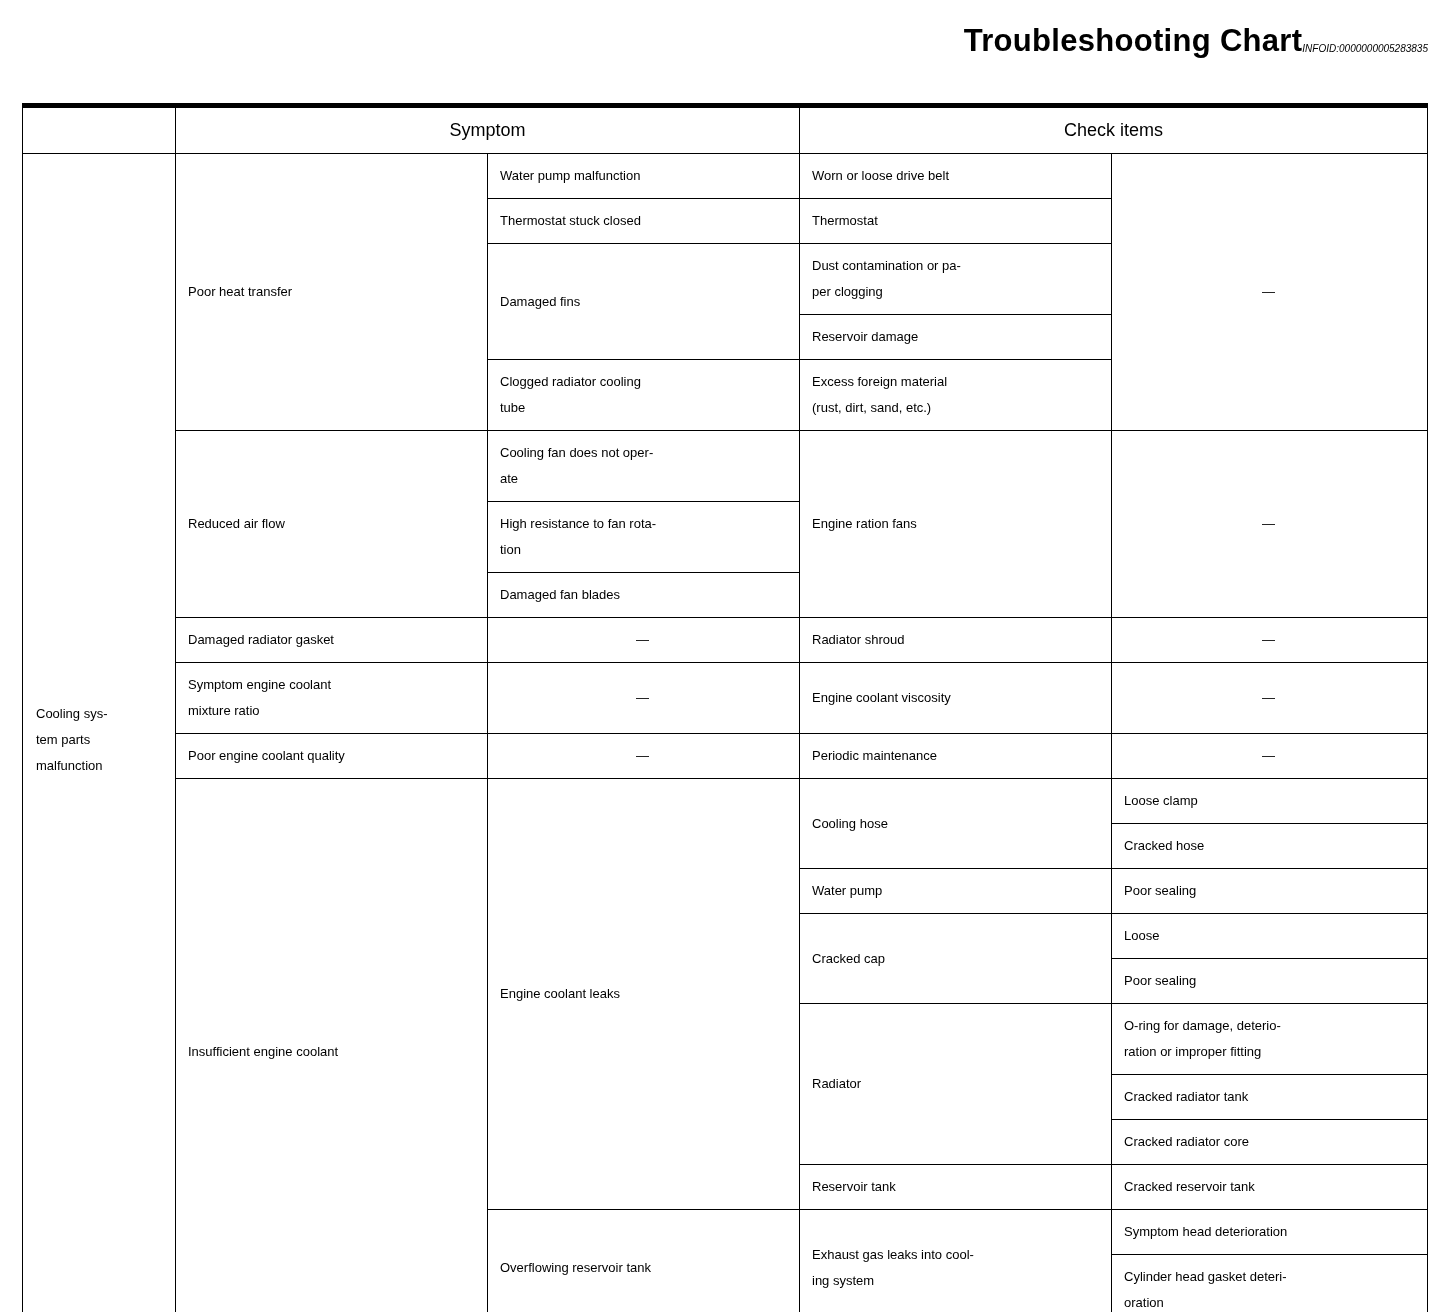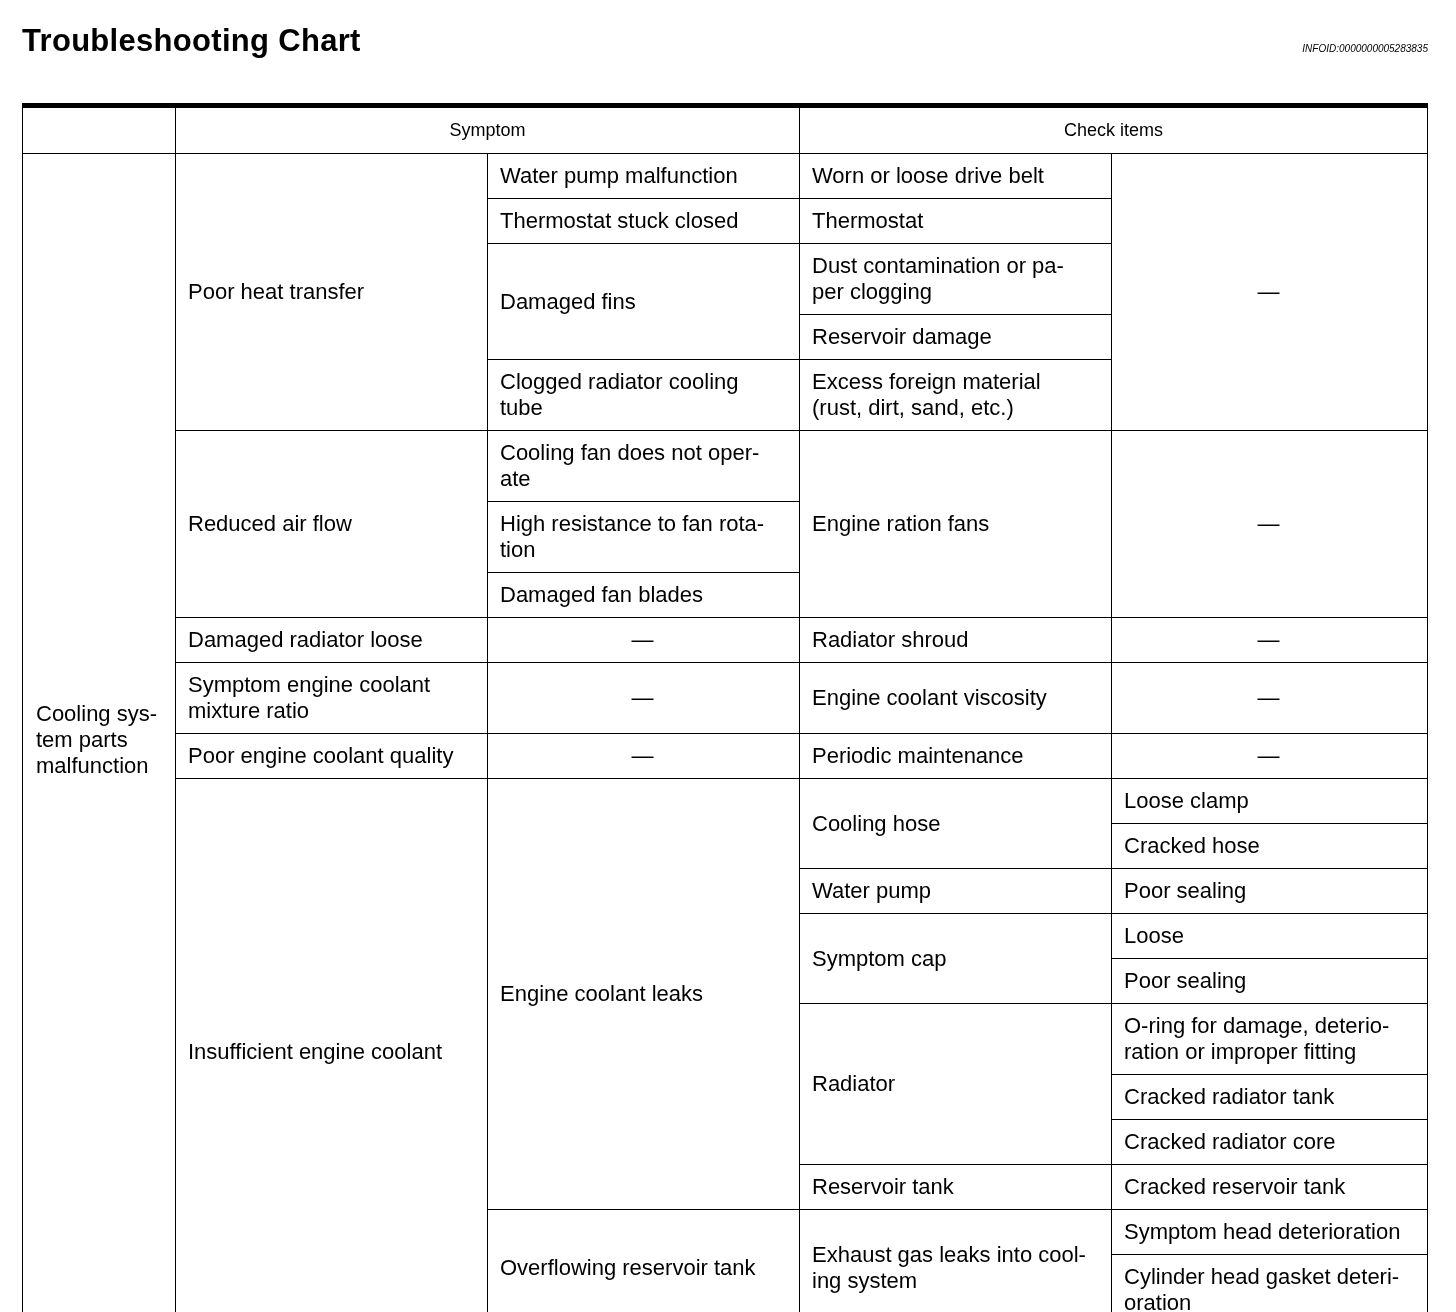--- a/index.html
+++ b/index.html
@@ -8,21 +8,21 @@
     width: 1456px;
     height: 1312px;
     font-family: "Liberation Sans", sans-serif;
     color: #000;
     overflow: hidden;
   }
   .page { padding: 10px 28px 0 22px; }
 
   .header-row {
     display: flex;
-    justify-content: space-between;
+    justify-content: flex-end;
     align-items: flex-end;
     height: 48px;
   }
   .page-title {
     font-size: 31px;
     font-weight: bold;
     letter-spacing: 0.3px;
     line-height: 1.1;
   }
   .infoid {
@@ -37,21 +37,21 @@
     border-bottom: 4px solid #000;
   }
   table {
     width: 100%;
     border-collapse: collapse;
     table-layout: fixed;
   }
   th, td {
     border: 1px solid #000;
     vertical-align: middle;
-    font-size: 22px;
+    font-size: 13px;
   }
   th {
     height: 46px;
     font-weight: normal;
     font-size: 18px;
   }
   td {
     height: 44px;
     padding: 9px 12px;
     line-height: 26px;
@@ -130,21 +130,21 @@
         </tr>
         <tr>
           <td>High resistance to fan rota-
 tion</td>
         </tr>
         <tr>
           <td>Damaged fan blades</td>
         </tr>
 
         <tr>
-          <td>Damaged radiator loose</td>
+          <td>Damaged radiator gasket</td>
           <td class="dash">—</td>
           <td>Radiator shroud</td>
           <td class="dash">—</td>
         </tr>
         <tr>
           <td>Symptom engine coolant
 mixture ratio</td>
           <td class="dash">—</td>
           <td>Engine coolant viscosity</td>
           <td class="dash">—</td>
@@ -163,21 +163,21 @@
           <td>Loose clamp</td>
         </tr>
         <tr>
           <td>Cracked hose</td>
         </tr>
         <tr>
           <td>Water pump</td>
           <td>Poor sealing</td>
         </tr>
         <tr>
-          <td rowspan="2">Symptom cap</td>
+          <td rowspan="2">Cracked cap</td>
           <td>Loose</td>
         </tr>
         <tr>
           <td>Poor sealing</td>
         </tr>
         <tr>
           <td rowspan="3">Radiator</td>
           <td>O-ring for damage, deterio-
 ration or improper fitting</td>
         </tr>

